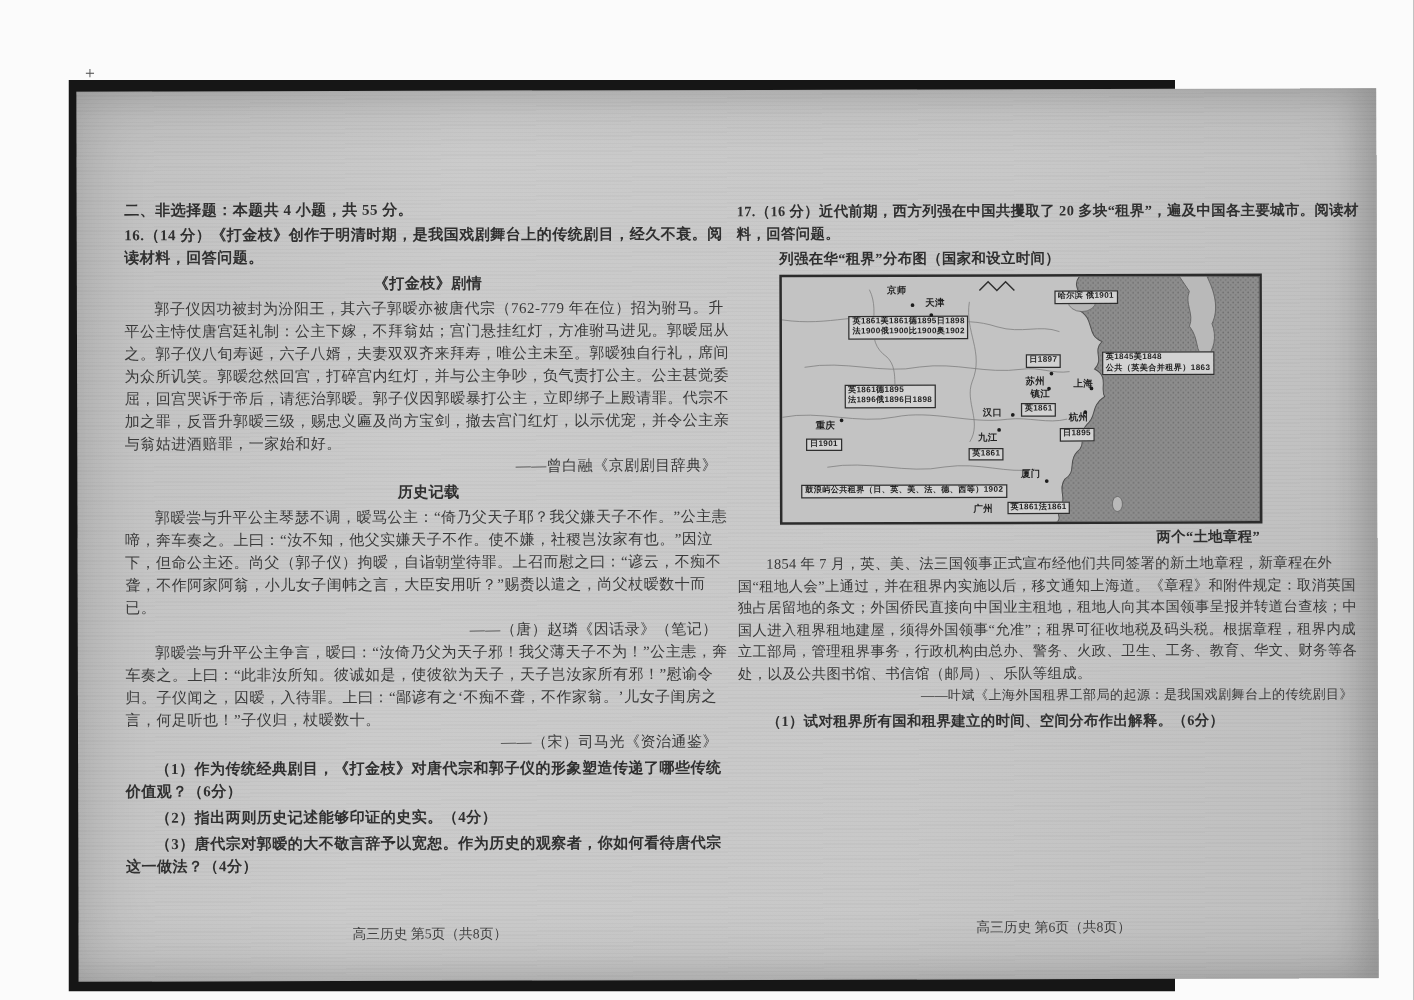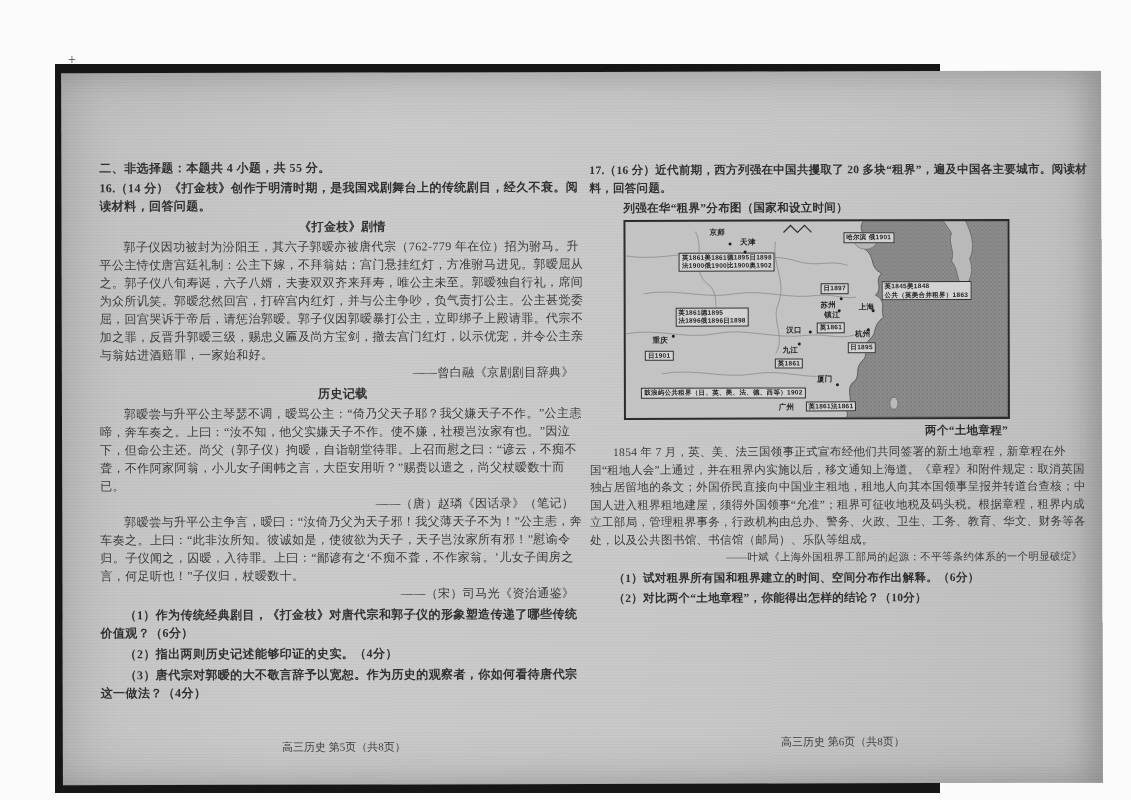--- a/index.html
+++ b/index.html
@@ -192,20 +192,19 @@
           <span class="map-dot" style="left: 55.5%; top: 45%;"></span>
           <span class="map-dot" style="left: 63%; top: 55%;"></span>
           <span class="map-dot" style="left: 48%; top: 56%;"></span>
           <span class="map-dot" style="left: 45%; top: 62%;"></span>
           <span class="map-dot" style="left: 12%; top: 58%;"></span>
           <span class="map-dot" style="left: 55%; top: 83%;"></span>
         </div>
 
       <div class="map-caption">两个“土地章程”</div>
       <div class="indent">1854 年 7 月，英、美、法三国领事正式宣布经他们共同签署的新土地章程，新章程在外国“租地人会”上通过，并在租界内实施以后，移文通知上海道。《章程》和附件规定：取消英国独占居留地的条文；外国侨民直接向中国业主租地，租地人向其本国领事呈报并转道台查核；中国人进入租界租地建屋，须得外国领事“允准”；租界可征收地税及码头税。根据章程，租界内成立工部局，管理租界事务，行政机构由总办、警务、火政、卫生、工务、教育、华文、财务等各处，以及公共图书馆、书信馆（邮局）、乐队等组成。</div>
-      <div class="src" style="font-size:10.5px;">——叶斌《上海外国租界工部局的起源：不平等条约体系的一个明显破绽》</div>
+      <div class="src" style="font-size:10.5px;">——叶斌《上海外国租界工部局的起源：是我国戏剧舞台上的传统剧目》</div>
       <div class="q bold">（1）试对租界所有国和租界建立的时间、空间分布作出解释。（6分）</div>
-      <div class="q bold">（2）对比两个“土地章程”，你能得出怎样的结论？（10分）</div>
     </div>
     <div class="footer footer-right">高三历史 第6页（共8页）</div>
 
   </div>
 </div>
 
 </body></html>

